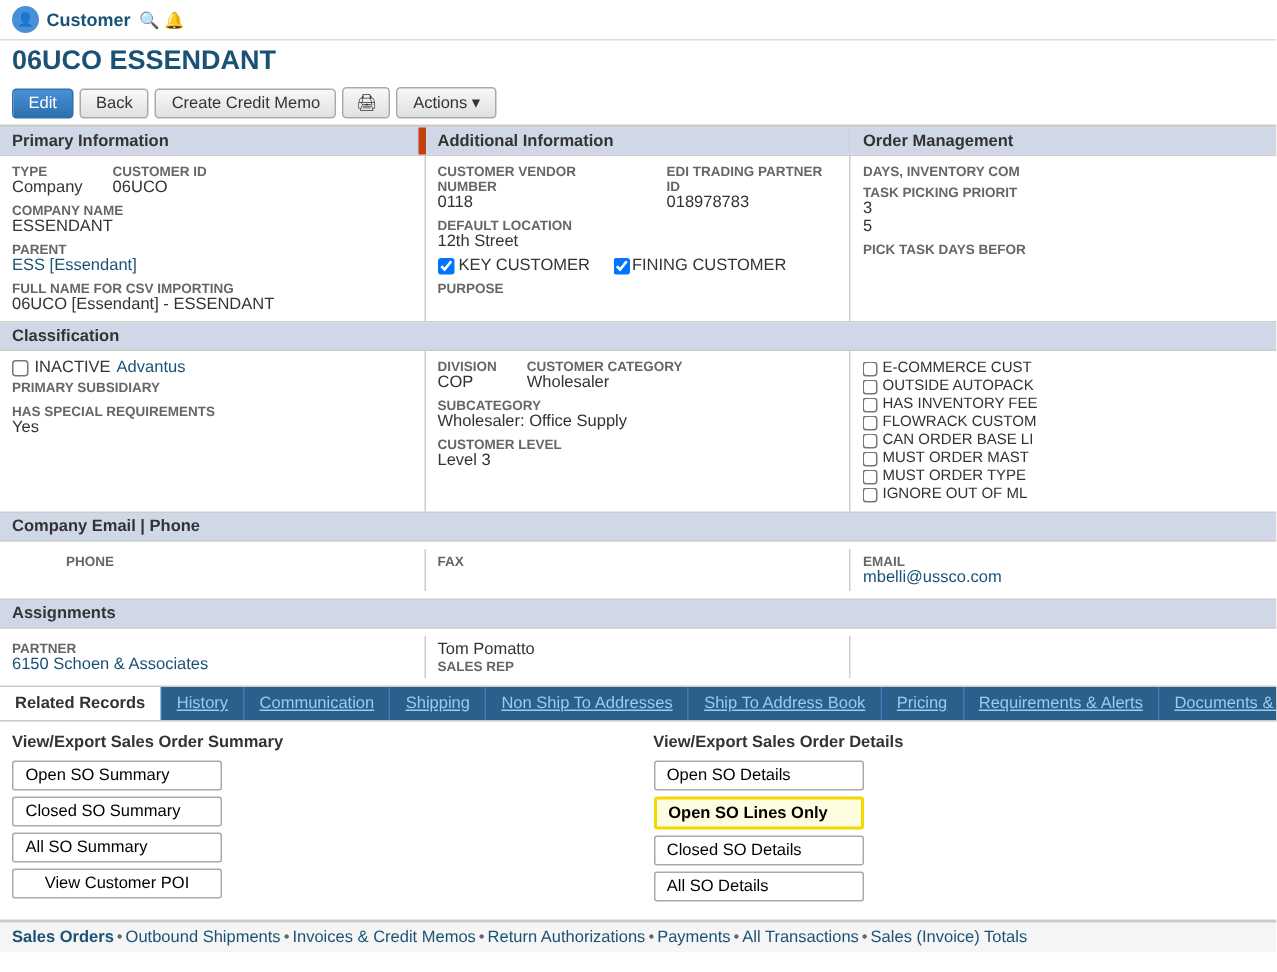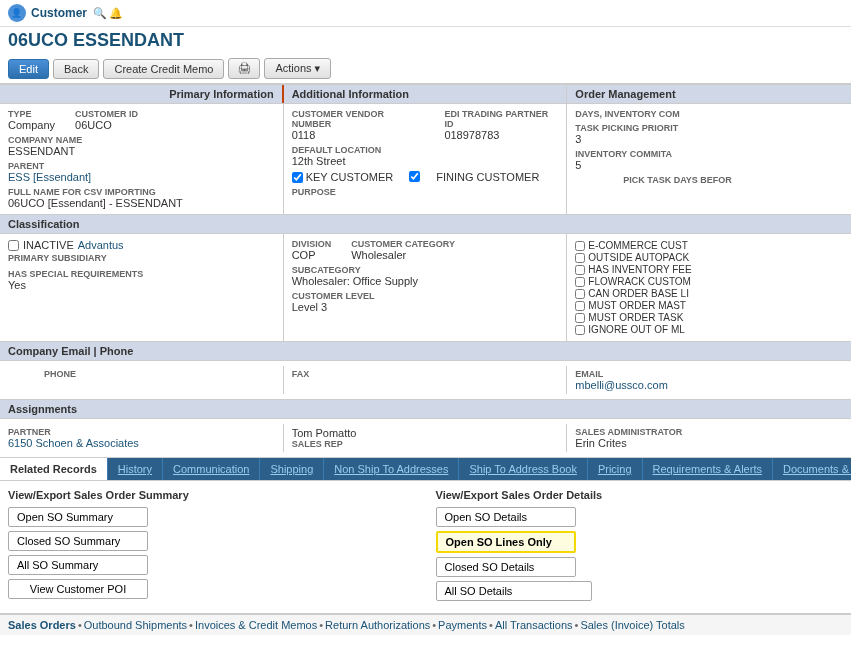--- a/index.html
+++ b/index.html
@@ -22,21 +22,21 @@
 
 <div style="display:flex;align-items:center;gap:4px;padding:4px 8px;border-bottom:2px solid #ccc;">
   <button class="btn btn-blue">Edit</button>
   <button class="btn">Back</button>
   <button class="btn">Create Credit Memo</button>
   <button class="btn print-icon">🖨</button>
   <button class="btn actions-btn">Actions ▾</button>
 </div>
 
 <div style="display:grid;grid-template-columns:1fr 1fr 1fr;border-bottom:1px solid #ccc;">
-  <div style="background:#d0d8e8;padding:3px 8px;font-weight:bold;font-size:11px;border-right:2px solid #c2410c;text-align:right;">Primary Information</div>
+  <div style="background:#d0d8e8;padding:3px 8px;font-weight:bold;font-size:11px;border-right:5px solid #c2410c;">Primary Information</div>
   <div style="background:#d0d8e8;padding:3px 8px;font-weight:bold;font-size:11px;border-right:1px solid #ccc;">Additional Information</div>
   <div style="background:#d0d8e8;padding:3px 8px;font-weight:bold;font-size:11px;">Order Management</div>
 </div>
 
 <div style="display:grid;grid-template-columns:1fr 1fr 1fr;border-bottom:1px solid #ccc;">
 
   <div style="padding:5px 8px;border-right:1px solid #ccc;">
     <div style="display:flex;gap:20px;">
       <div>
         <div style="font-size:9px;color:#666;font-weight:bold;text-transform:uppercase;">TYPE</div>
@@ -66,35 +66,34 @@
         <div style="font-size:11px;">018978783</div>
       </div>
     </div>
     <div style="font-size:9px;color:#666;font-weight:bold;text-transform:uppercase;margin-top:4px;">DEFAULT LOCATION</div>
     <div style="font-size:11px;">12th Street</div>
     <div style="display:flex;align-items:center;gap:16px;margin-top:4px;">
       <div style="display:flex;align-items:center;gap:3px;">
         <input type="checkbox" checked="" style="width: 11px; height: 11px;">
         <span style="font-size:11px;">KEY CUSTOMER</span>
       </div>
-      <div style="display:flex;align-items:flex-start;gap:16px;">
+      <div style="display:flex;align-items:center;gap:1px;">
         <input type="checkbox" checked="" style="width: 11px; height: 11px;">
         <span style="font-size:11px;">FINING CUSTOMER</span>
       </div>
     </div>
     <div style="font-size:9px;color:#666;font-weight:bold;text-transform:uppercase;margin-top:4px;">PURPOSE</div>
   </div>
 
   <div style="padding:5px 8px;">
     <div style="font-size:9px;color:#666;font-weight:bold;text-transform:uppercase;">DAYS, INVENTORY COM</div>
     <div style="font-size:9px;color:#666;font-weight:bold;text-transform:uppercase;margin-top:4px;">TASK PICKING PRIORIT</div>
     <div style="font-size:11px;">3</div>
-    <div style="font-size:9px;color:#666;font-weight:bold;text-transform:uppercase;margin-top:4px;">INVENTORY COMMITA</div>
     <div style="font-size:11px;">5</div>
-    <div style="font-size:9px;color:#666;font-weight:bold;text-transform:uppercase;margin-top:4px;margin-left:48px;">PICK TASK DAYS BEFOR</div>
+    <div style="font-size:9px;color:#666;font-weight:bold;text-transform:uppercase;margin-top:4px;">PICK TASK DAYS BEFOR</div>
   </div>
 </div>
 
 <div style="background:#d0d8e8;padding:3px 8px;font-weight:bold;font-size:11px;border-bottom:1px solid #ccc;">Classification</div>
 
 <div style="display:grid;grid-template-columns:1fr 1fr 1fr;border-bottom:1px solid #ccc;min-height:90px;">
 
   <div style="padding:5px 8px;border-right:1px solid #ccc;">
     <div style="display:flex;align-items:center;gap:4px;margin-bottom:2px;">
       <input type="checkbox" style="width: 11px; height: 11px;">
@@ -143,21 +142,21 @@
       <div style="display: flex; align-items: center; gap: 3px; margin: 1px 0px; font-size: 10px;">
         <input type="checkbox" style="width: 10px; height: 10px;">
         <span>CAN ORDER BASE LI</span>
       </div>
       <div style="display: flex; align-items: center; gap: 3px; margin: 1px 0px; font-size: 10px;">
         <input type="checkbox" style="width: 10px; height: 10px;">
         <span>MUST ORDER MAST</span>
       </div>
       <div style="display: flex; align-items: center; gap: 3px; margin: 1px 0px; font-size: 10px;">
         <input type="checkbox" style="width: 10px; height: 10px;">
-        <span>MUST ORDER TASK</span>
+        <span>MUST ORDER TYPE</span>
       </div>
       <div style="display: flex; align-items: center; gap: 3px; margin: 1px 0px; font-size: 10px;">
         <input type="checkbox" style="width: 10px; height: 10px;">
         <span>IGNORE OUT OF ML</span>
       </div>
     </div>
 </div>
 
 <div style="background:#d0d8e8;padding:3px 8px;font-weight:bold;font-size:11px;border-bottom:1px solid #ccc;">Company Email | Phone</div>
 
@@ -177,24 +176,20 @@
 <div style="background:#d0d8e8;padding:3px 8px;font-weight:bold;font-size:11px;border-bottom:1px solid #ccc;">Assignments</div>
 
 <div style="display:grid;grid-template-columns:1fr 1fr 1fr;border-bottom:1px solid #ccc;padding:5px 0;">
   <div style="padding:3px 8px;border-right:1px solid #ccc;">
     <div style="font-size:9px;color:#666;font-weight:bold;text-transform:uppercase;">PARTNER</div>
     <div style="font-size:11px;color:#1a5276;">6150 Schoen &amp; Associates</div>
   </div>
   <div style="padding:3px 8px;border-right:1px solid #ccc;">
     <div style="font-size:11px;">Tom Pomatto</div>
     <div style="font-size:9px;color:#666;font-weight:bold;text-transform:uppercase;">SALES REP</div>
-  </div>
-  <div style="padding:3px 8px;">
-    <div style="font-size:9px;color:#666;font-weight:bold;text-transform:uppercase;">SALES ADMINISTRATOR</div>
-    <div style="font-size:11px;">Erin Crites</div>
   </div>
 </div>
 
 <div style="display:flex;background:#2c5f8a;overflow:hidden;border-bottom:1px solid #ccc;" id="tabs-container">
     <div style="padding: 5px 10px; color: rgb(51, 51, 51); font-size: 11px; cursor: pointer; white-space: nowrap; border-right: 1px solid rgb(58, 122, 181); text-decoration: none; background: rgb(255, 255, 255); font-weight: bold;">Related Records</div>
     <div style="padding: 5px 10px; color: rgb(153, 204, 238); font-size: 11px; cursor: pointer; white-space: nowrap; border-right: 1px solid rgb(58, 122, 181); text-decoration: underline; background: transparent; font-weight: normal;">History</div>
     <div style="padding: 5px 10px; color: rgb(153, 204, 238); font-size: 11px; cursor: pointer; white-space: nowrap; border-right: 1px solid rgb(58, 122, 181); text-decoration: underline; background: transparent; font-weight: normal;">Communication</div>
     <div style="padding: 5px 10px; color: rgb(153, 204, 238); font-size: 11px; cursor: pointer; white-space: nowrap; border-right: 1px solid rgb(58, 122, 181); text-decoration: underline; background: transparent; font-weight: normal;">Shipping</div>
     <div style="padding: 5px 10px; color: rgb(153, 204, 238); font-size: 11px; cursor: pointer; white-space: nowrap; border-right: 1px solid rgb(58, 122, 181); text-decoration: underline; background: transparent; font-weight: normal;">Non Ship To Addresses</div>
     <div style="padding: 5px 10px; color: rgb(153, 204, 238); font-size: 11px; cursor: pointer; white-space: nowrap; border-right: 1px solid rgb(58, 122, 181); text-decoration: underline; background: transparent; font-weight: normal;">Ship To Address Book</div>
@@ -213,21 +208,21 @@
           <button style="display: block; width: 140px; padding: 3px 8px; margin-bottom: 4px; font-size: 11px; border: 1px solid rgb(170, 170, 170); background: rgb(255, 255, 255); cursor: pointer; text-align: left; border-radius: 2px;">All SO Summary</button>
           <button style="display: block; width: 140px; padding: 3px 0; margin-bottom: 4px; font-size: 11px; border: 1px solid rgb(170, 170, 170); background: rgb(255, 255, 255); cursor: pointer; text-align: center; border-radius: 2px;">View Customer POI</button>
         </div>
     </div>
     <div>
       <div style="font-size:11px;font-weight:bold;margin-bottom:6px;">View/Export Sales Order Details</div>
       <div id="so-details-buttons">
           <button style="display: block; width: 140px; padding: 3px 8px; margin-bottom: 4px; font-size: 11px; border: 1px solid rgb(170, 170, 170); background: rgb(255, 255, 255); cursor: pointer; text-align: left; border-radius: 2px;">Open SO Details</button>
           <button style="display: block; width: 140px; padding: 3px 8px; margin-bottom: 4px; font-size: 11px; border: 2px solid rgb(245, 216, 0); background: rgb(255, 253, 224); cursor: pointer; text-align: left; border-radius: 2px; font-weight: bold;">Open SO Lines Only</button>
           <button style="display: block; width: 140px; padding: 3px 8px; margin-bottom: 4px; font-size: 11px; border: 1px solid rgb(170, 170, 170); background: rgb(255, 255, 255); cursor: pointer; text-align: left; border-radius: 2px;">Closed SO Details</button>
-          <button style="display: block; width: 156px; padding: 3px 8px; margin-bottom: 4px; font-size: 11px; border: 1px solid rgb(170, 170, 170); background: rgb(255, 255, 255); cursor: pointer; text-align: left; border-radius: 2px;">All SO Details</button>
+          <button style="display: block; width: 140px; padding: 3px 8px; margin-bottom: 4px; font-size: 11px; border: 1px solid rgb(170, 170, 170); background: rgb(255, 255, 255); cursor: pointer; text-align: left; border-radius: 2px;">All SO Details</button>
         </div>
     </div>
   </div>
 </div>
 
 <div style="background:#f5f5f5;border-top:1px solid #ccc;padding:4px 8px;display:flex;flex-wrap:wrap;gap:2px;align-items:center;" id="bottom-links-container">
     <span style="color: rgb(26, 82, 118); cursor: pointer; font-size: 11px; font-weight: bold;">Sales Orders</span>
     <span style="color: rgb(102, 102, 102); font-size: 11px;"> • </span>
     <span style="color: rgb(26, 82, 118); cursor: pointer; font-size: 11px;">Outbound Shipments</span>
     <span style="color: rgb(102, 102, 102); font-size: 11px;"> • </span>

